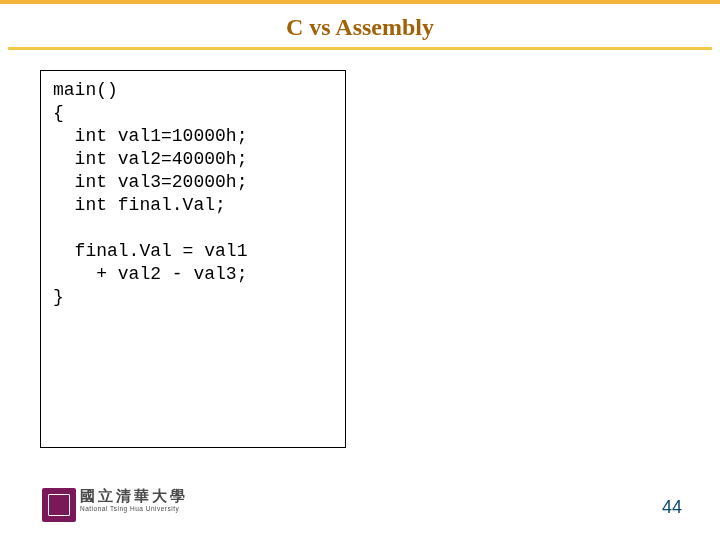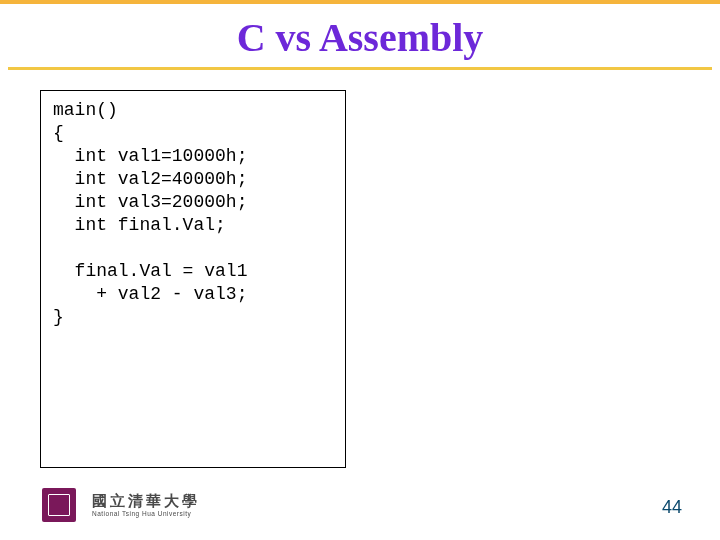--- a/index.html
+++ b/index.html
@@ -17,22 +17,22 @@
     top: 0;
     left: 0;
     right: 0;
     height: 4px;
     background: #f5b43b;
   }
   .slide-title {
     text-align: center;
     font-family: "Comic Sans MS", "Comic Sans", cursive;
     font-weight: bold;
-    font-size: 40px;
-    color: #6d28d9;
+    font-size: 24px;
+    color: #a16207;
     margin: 14px 0 6px 0;
   }
   .title-rule {
     height: 3px;
     background: #f2c744;
     margin: 0 8px 16px 8px;
   }
   .panels {
     display: flex;
     padding: 4px 40px;
@@ -52,22 +52,21 @@
     height: 360px;
   }
   .code-right {
     width: 295px;
   }
   .footer {
     position: absolute;
     left: 42px;
     bottom: 18px;
     display: flex;
-    align-items: center;
-    gap: 16px;
+    gap: 4px;
   }
   .logo-mark {
     width: 34px;
     height: 34px;
     background: #7a185a;
     border-radius: 2px;
     position: relative;
   }
   .logo-mark::before {
     content: "";

